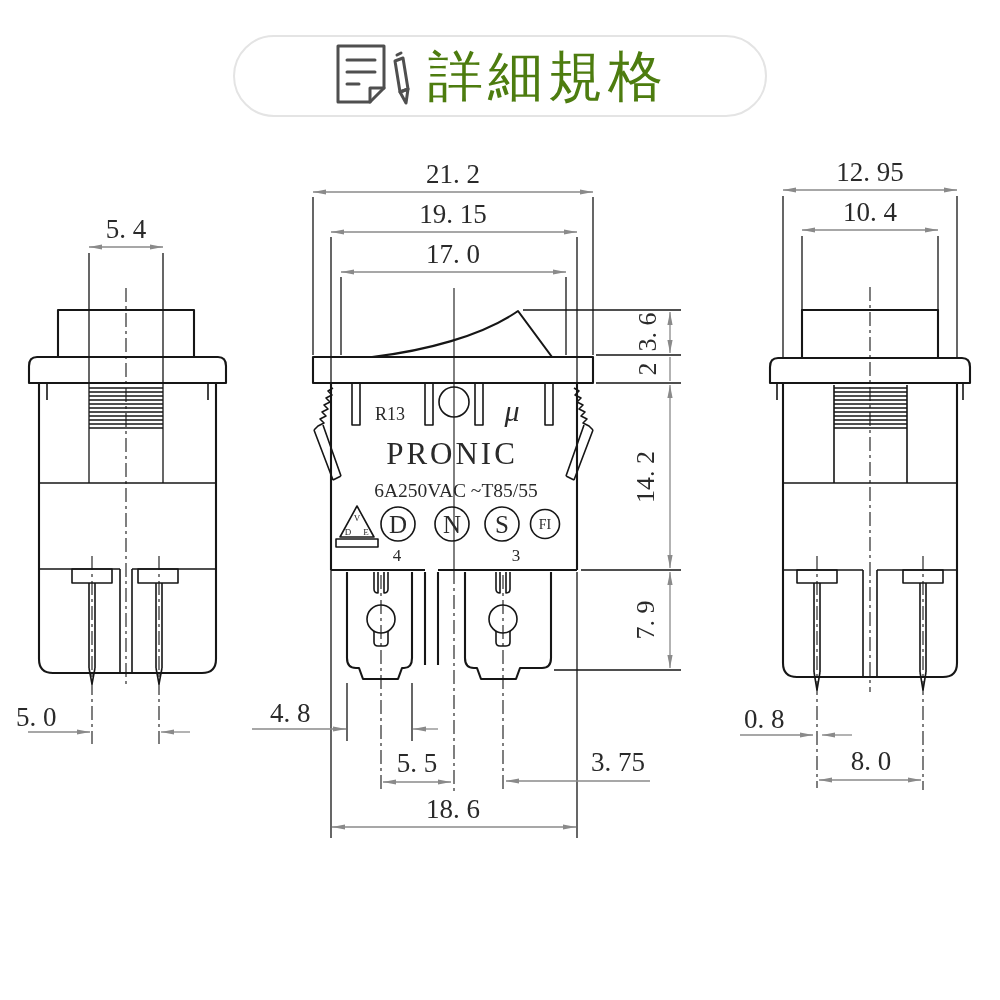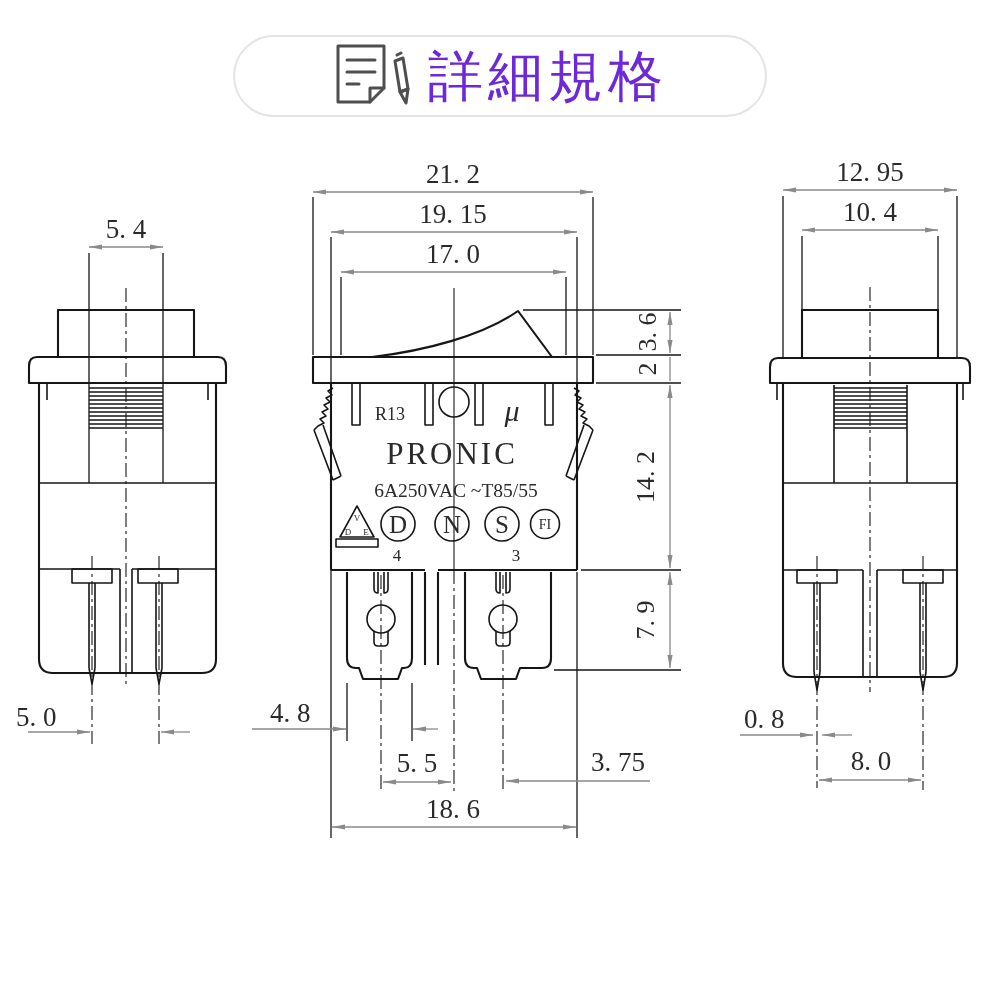--- a/index.html
+++ b/index.html
@@ -1,21 +1,21 @@
 <!DOCTYPE html>
 <html><head>
 <meta charset="utf-8">
 <style>
   html,body{margin:0;padding:0;background:#fff;}
   #page{position:relative;width:1000px;height:1000px;background:#ffffff;overflow:hidden;
         font-family:"Liberation Sans",sans-serif;}
   .header-box{position:absolute;left:233px;top:35px;width:534px;height:82px;
       border:2px solid #e4e4e4;border-radius:42px;display:flex;align-items:center;
       justify-content:center;gap:14px;box-sizing:border-box;}
-  .title-text{font-size:55px;color:#6d28d9;letter-spacing:5px;font-weight:500;line-height:1;}
+  .title-text{font-size:55px;color:#4d7c0f;letter-spacing:5px;font-weight:500;line-height:1;}
   svg text{fill:#2a2a2a;font-family:"Liberation Serif","DejaVu Serif",serif;}
   .obj{stroke:#161616;stroke-width:2.1;fill:none;stroke-linejoin:round;}
   .obj2{stroke:#161616;stroke-width:1.6;fill:none;stroke-linejoin:round;}
   .ext{stroke:#161616;stroke-width:1.3;fill:none;}
   .dim{stroke:#8a8a8a;stroke-width:1.3;fill:none;}
   .cl{stroke:#161616;stroke-width:1.1;fill:none;stroke-dasharray:14 4 3 4;}
 </style>
 </head>
 <body>
 

